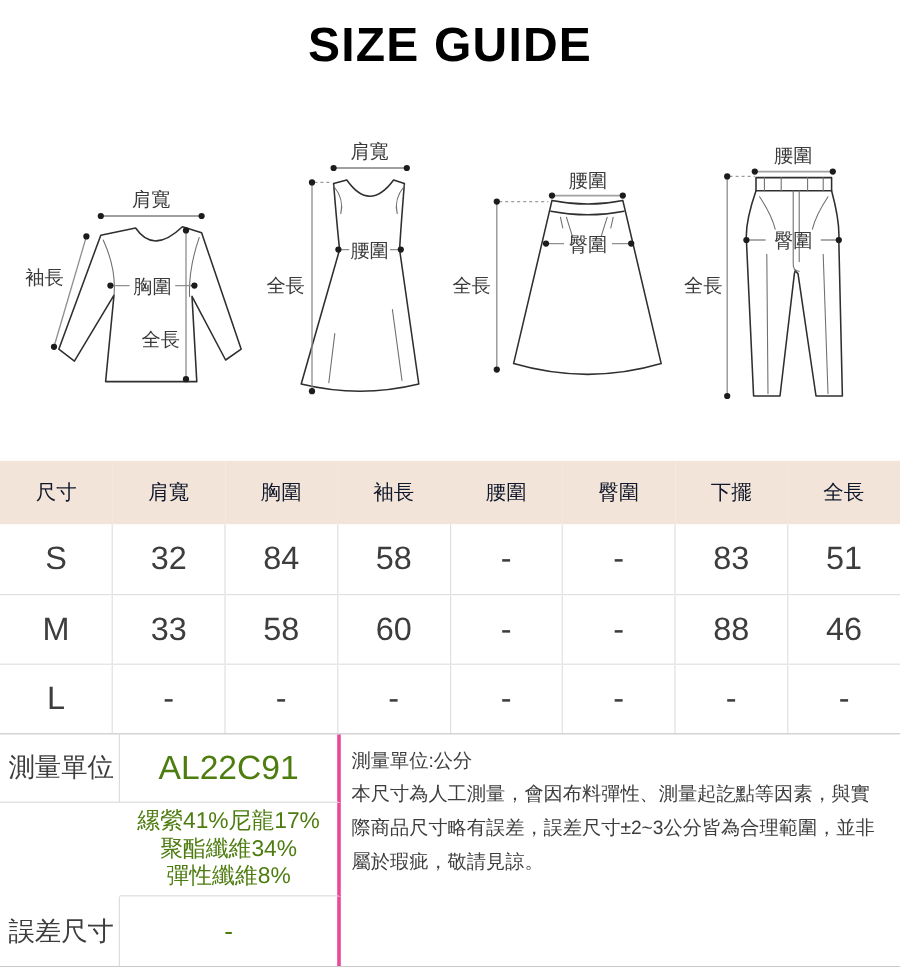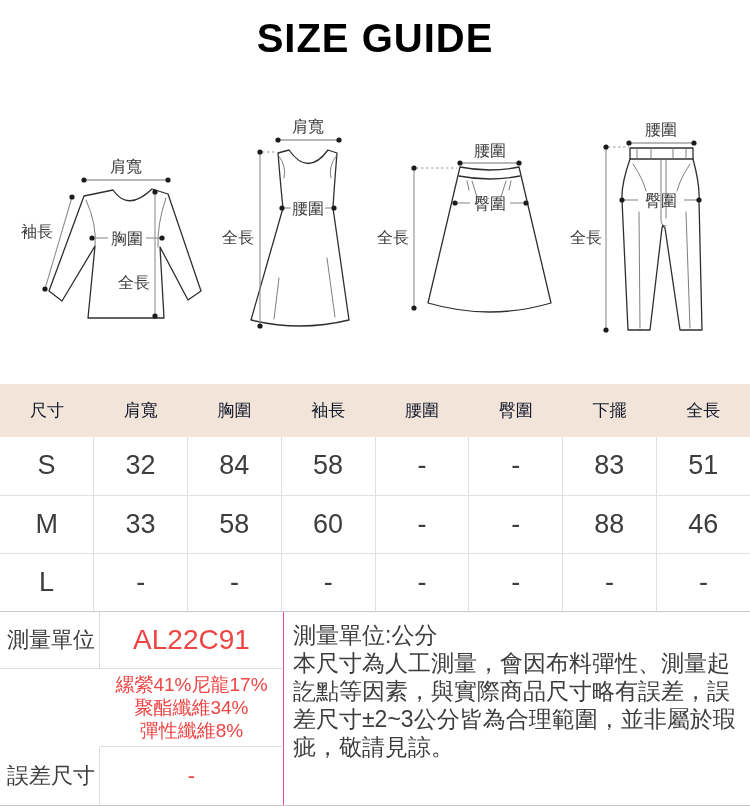--- a/index.html
+++ b/index.html
@@ -43,31 +43,31 @@
     border-bottom:1px solid #c9c9c9;
   }
   .info-label {
     grid-column:1; display:flex; align-items:center;
     padding-left:7px; font-size:22px; color:#3d3d3d;
     border-right:1px solid #dddddd;
   }
   .info-value {
     grid-column:2; display:flex; flex-direction:column;
     align-items:center; justify-content:center;
-    font-size:22px; color:#ef4444;
-    border-right:1px solid #ec4899; text-align:left;
+    font-size:22px; color:#4d7c0f;
+    border-right:3px solid #ec4899; text-align:left;
   }
   .info-value.code { font-size:28px; }
   .info-value.fabric { font-size:19px; line-height:23px; }
   .r1 { grid-row:1; } .r2 { grid-row:2; } .r3 { grid-row:3; }
   .rb { border-bottom:1px solid #dddddd; }
   .notes {
     grid-column:3; grid-row:1 / 4;
     padding:9px 10px 0 9px;
-    font-size:23px; line-height:28px; color:#3d3d3d;
+    font-size:16px; line-height:28px; color:#3d3d3d;
   }
 </style>
 </head>
 <body>
 
 <div class="title">SIZE GUIDE</div>
 
 <svg class="diagrams" viewBox="0 64 750 320" xmlns="http://www.w3.org/2000/svg">
 
   <g>

